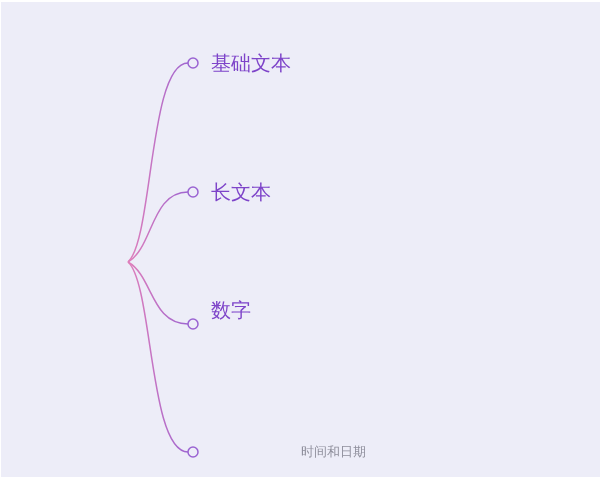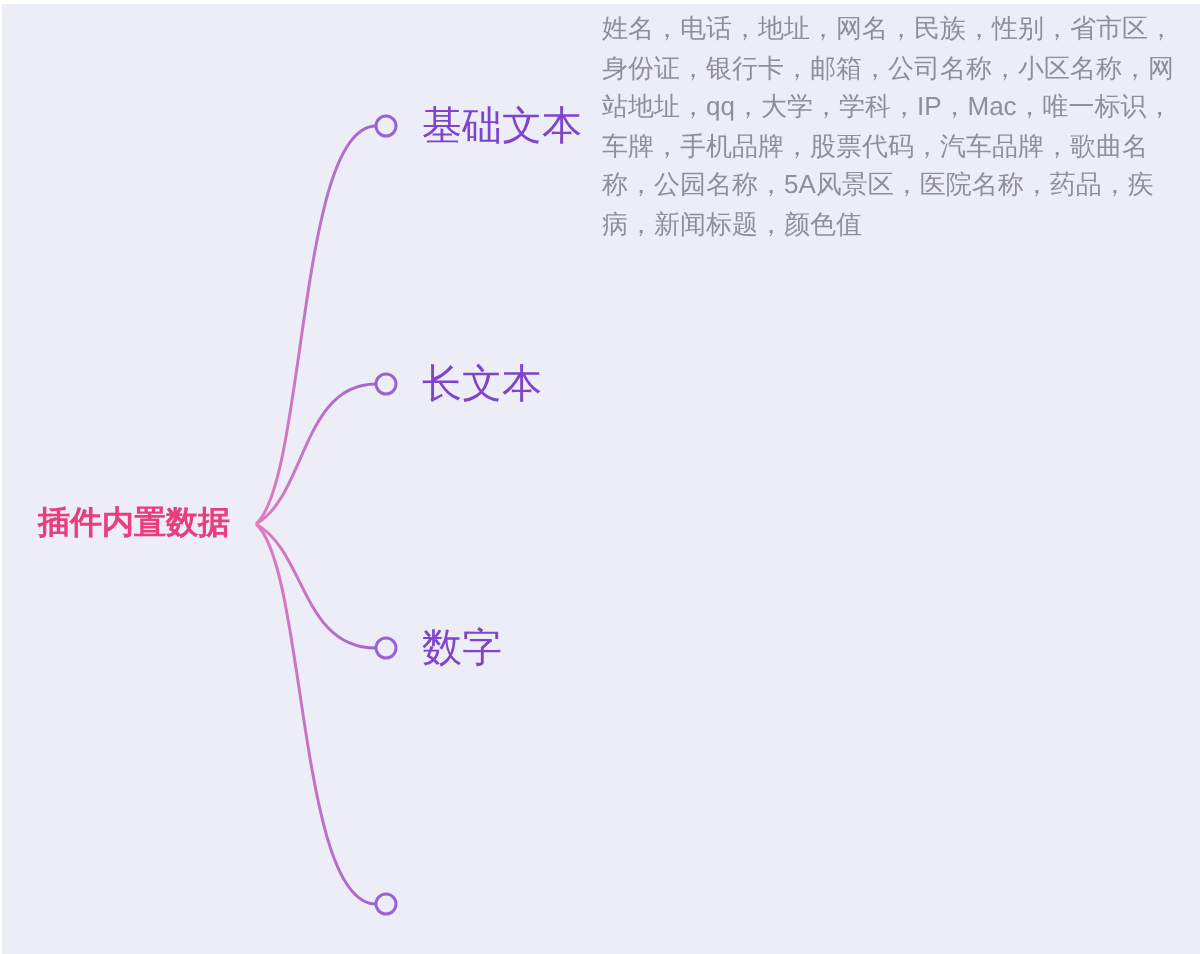--- a/index.html
+++ b/index.html
@@ -50,21 +50,21 @@
     left: 300px;
     width: 292px;
     transform: translateY(-50%);
     font-size: 13px;
     line-height: 19.5px;
     color: var(--descText, #8f8f9c);
     cursor: pointer;
   }
   .y1 { top: 61px; }
   .y2 { top: 190px; text-align: right; }
-  .y3 { top: 322px; }
+  .y3 { top: 308px; }
   .y4 { top: 450px; }
 </style>
 </head>
 <body>
 
 <div class="canvas">
 
   <svg class="connector-layer" width="600" height="477" viewBox="0 0 600 477">
     <defs>
       <linearGradient id="curveGrad" gradientUnits="userSpaceOnUse" x1="126" y1="260" x2="192" y2="260">
@@ -77,23 +77,22 @@
     <path d="M127,260 C152,246 150,190 187,190" fill="none" stroke="url(#curveGrad)" stroke-width="1.5"></path>
     <path d="M127,260 C152,274 150,322 187,322" fill="none" stroke="url(#curveGrad)" stroke-width="1.5"></path>
     <path d="M127,260 C152,282 148,450 187,450" fill="none" stroke="url(#curveGrad)" stroke-width="1.5"></path>
 
     <circle cx="192" cy="61" r="5" style="fill:var(--bg,#ededf8);stroke:var(--circleStroke,#9a63d2);stroke-width:1.5"></circle>
     <circle cx="192" cy="190" r="5" style="fill:var(--bg,#ededf8);stroke:var(--circleStroke,#9a63d2);stroke-width:1.5"></circle>
     <circle cx="192" cy="322" r="5" style="fill:var(--bg,#ededf8);stroke:var(--circleStroke,#9a63d2);stroke-width:1.5"></circle>
     <circle cx="192" cy="450" r="5" style="fill:var(--bg,#ededf8);stroke:var(--circleStroke,#9a63d2);stroke-width:1.5"></circle>
   </svg>
 
-  <div class="root-label">插件内置数据</div>
 
   <div class="branch-label y1">基础文本</div>
-  <div class="branch-desc y1">姓名，电话，地址，网名，民族，性别，省市区，身份证，银行卡，邮箱，公司名称，小区名称，网站地址，qq，大学，学科，IP，Mac，唯一标识，车牌，手机品牌，股票代码，汽车品牌，歌曲名称，公园名称，5A风景区，医院名称，药品，疾病，新闻标题，颜色值</div>
 
   <div class="branch-label y2">长文本</div>
 
   <div class="branch-label y3">数字</div>
 
+  <div class="branch-desc y4">时间和日期</div>
 
 </div>
 
 </body></html>

